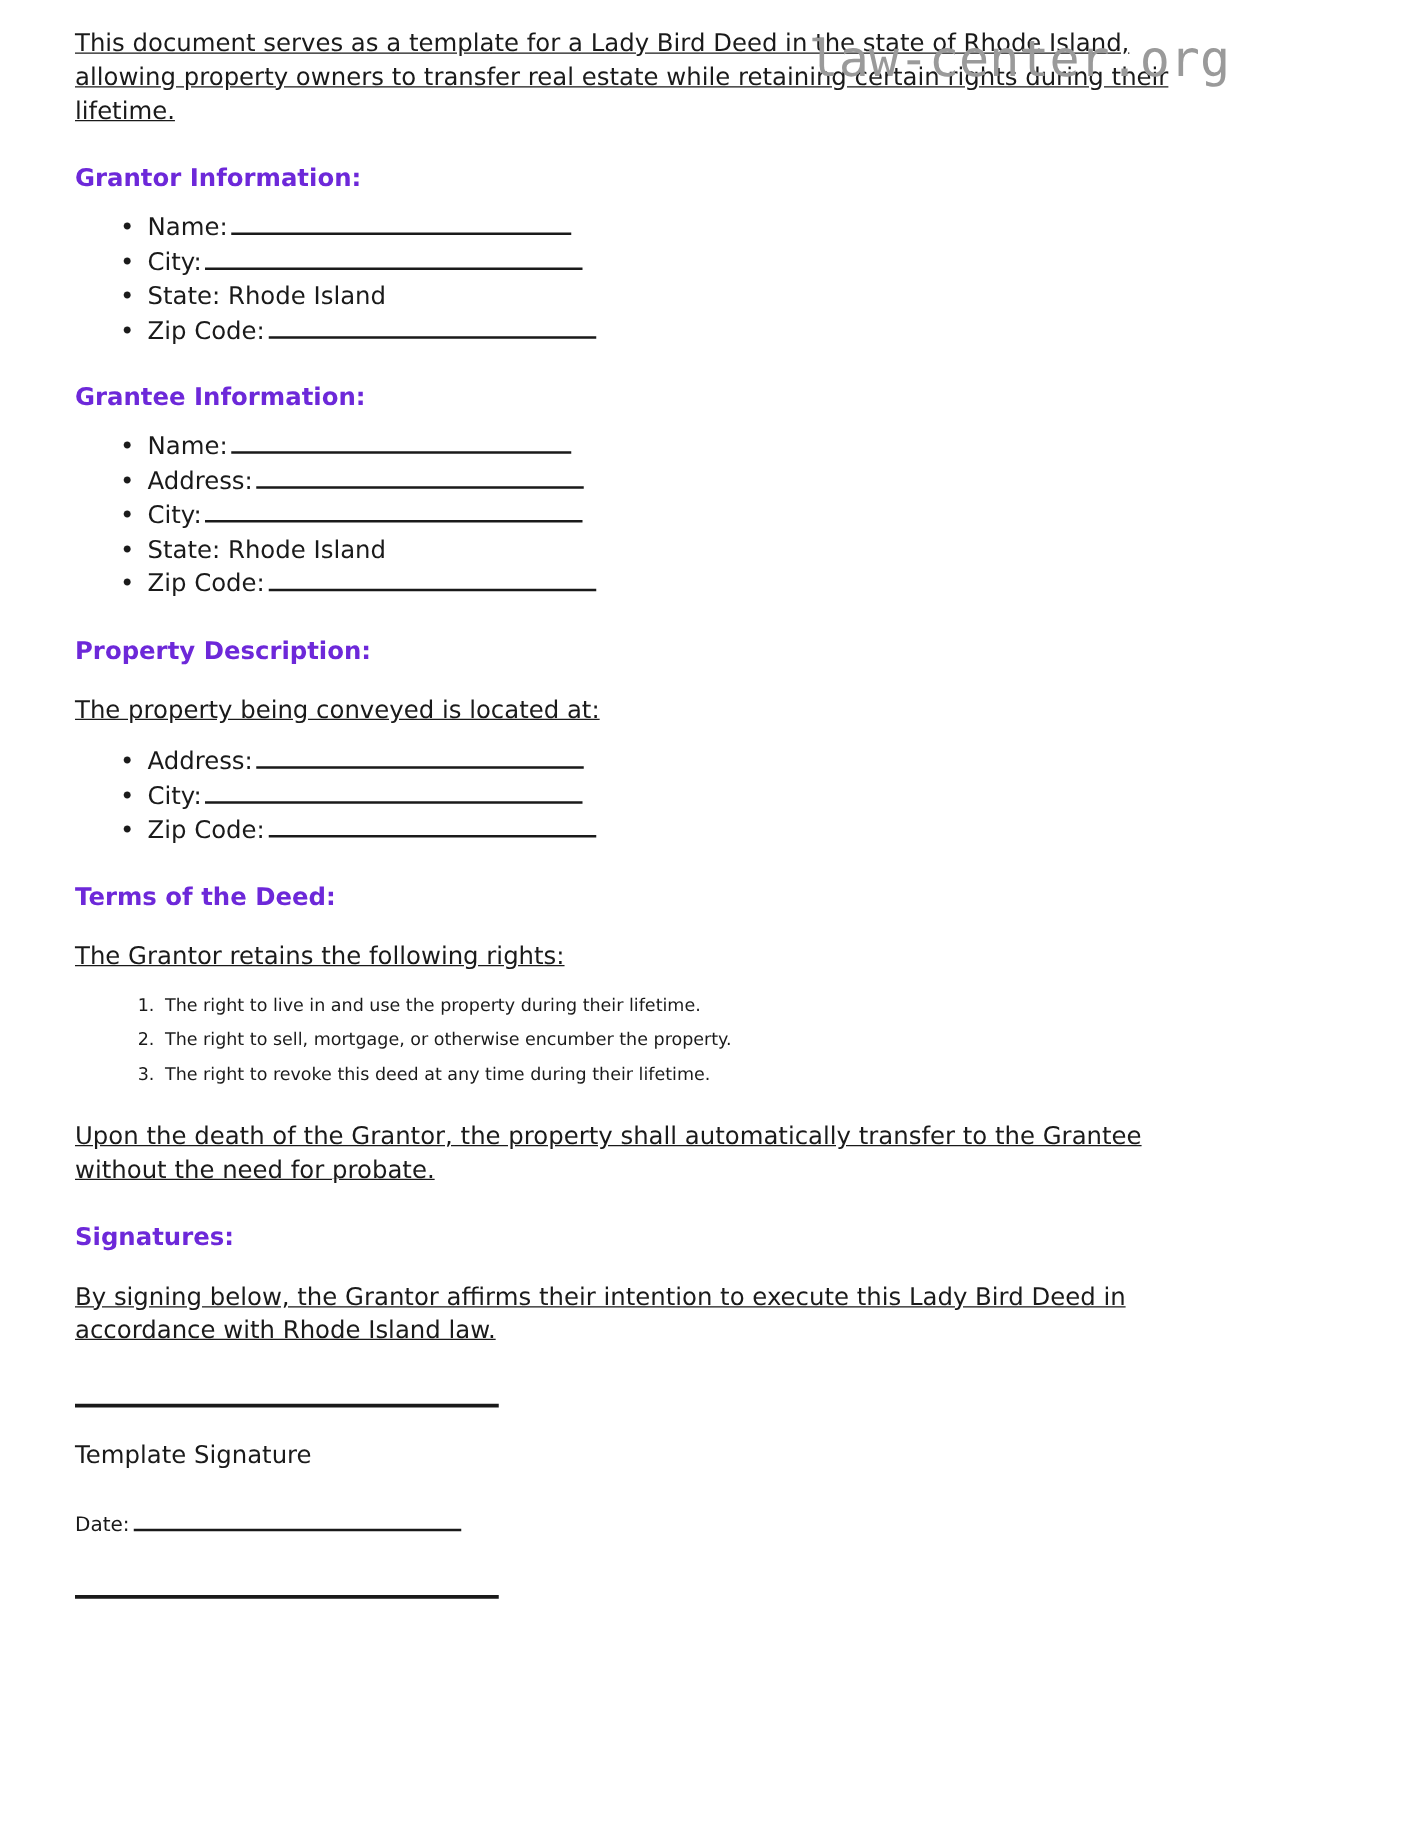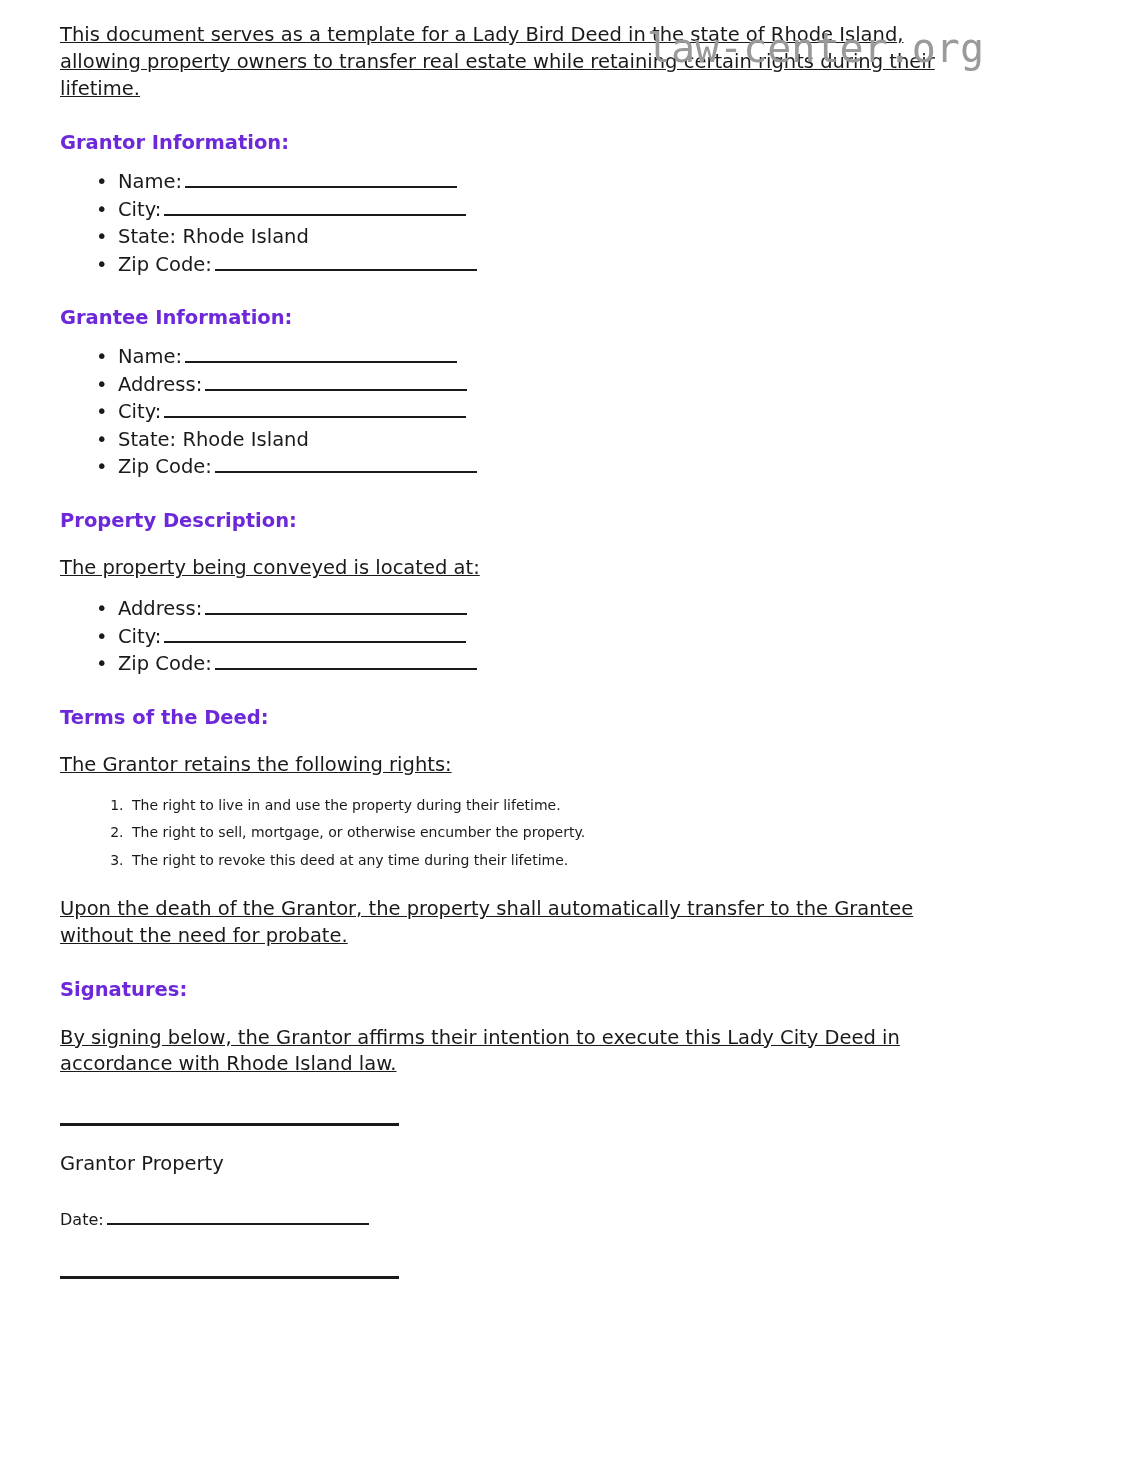--- a/index.html
+++ b/index.html
@@ -170,23 +170,23 @@
   <h2 class="section-heading">Terms of the Deed:</h2>
   <p class="para">The Grantor retains the following rights:</p>
   <ol class="rights-list">
       <li>The right to live in and use the property during their lifetime.</li>
       <li>The right to sell, mortgage, or otherwise encumber the property.</li>
       <li>The right to revoke this deed at any time during their lifetime.</li>
     </ol>
   <p class="para">Upon the death of the Grantor, the property shall automatically transfer to the Grantee without the need for probate.</p>
 
   <h2 class="section-heading">Signatures:</h2>
-  <p class="para">By signing below, the Grantor affirms their intention to execute this Lady City Deed in accordance with Rhode Island law.</p>
+  <p class="para">By signing below, the Grantor affirms their intention to execute this Lady Bird Deed in accordance with Rhode Island law.</p>
 
   <div class="sig-rule"></div>
 
-  <p class="sig-caption">Grantor Property</p>
+  <p class="sig-caption">Template Signature</p>
 
   <p class="date-line"><span>Date:</span><span class="blank" id="date-blank" style="width: 262px;"></span></p>
 
   <div class="sig-rule"></div>
 
 </div>
 
 </body></html>

